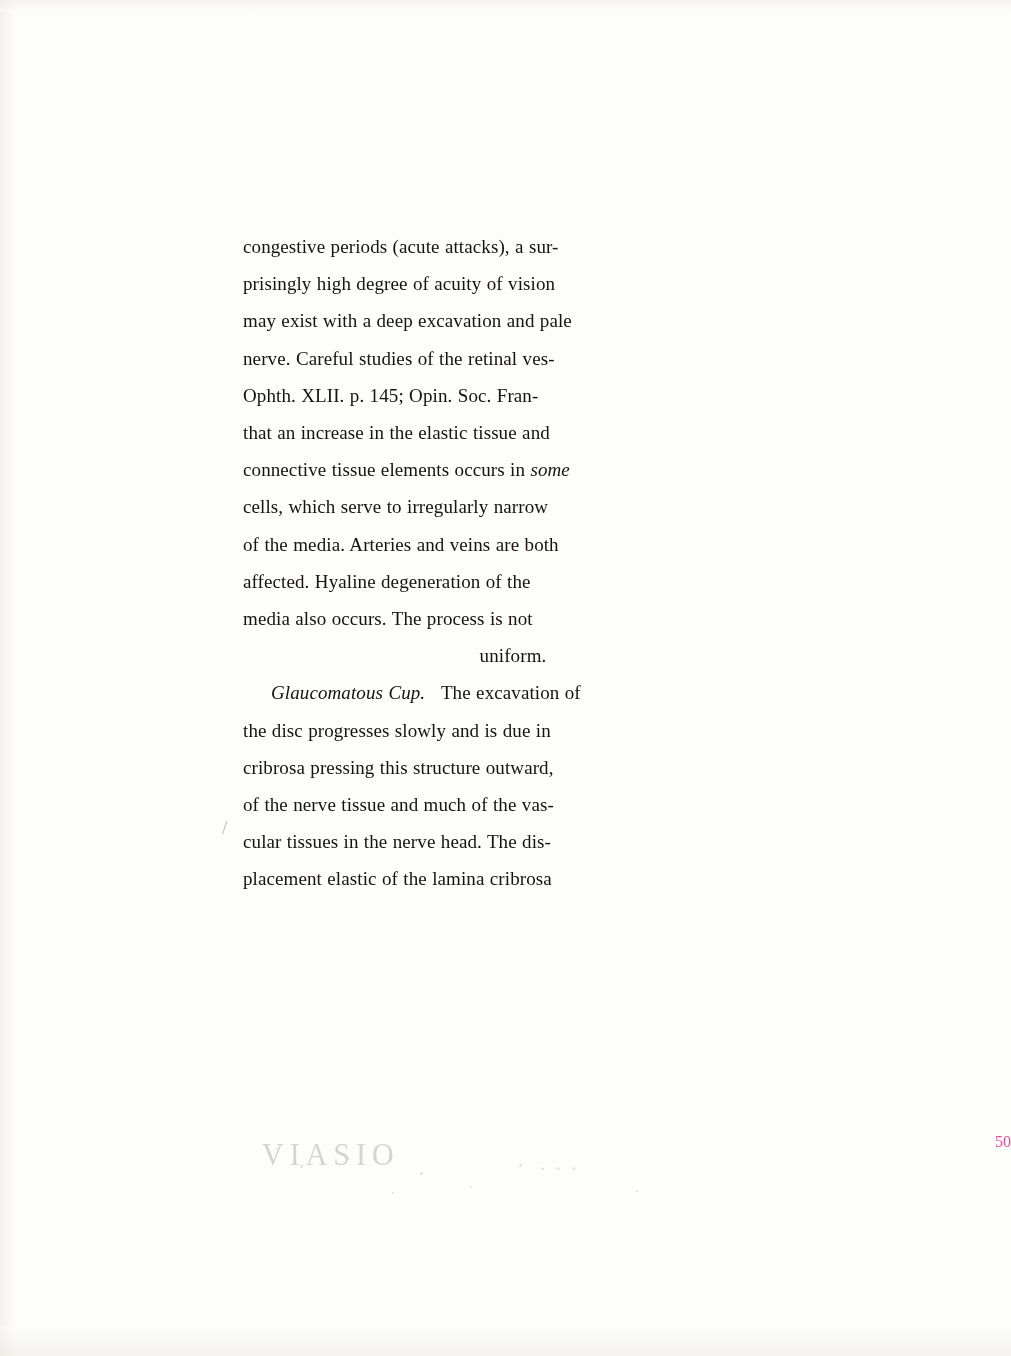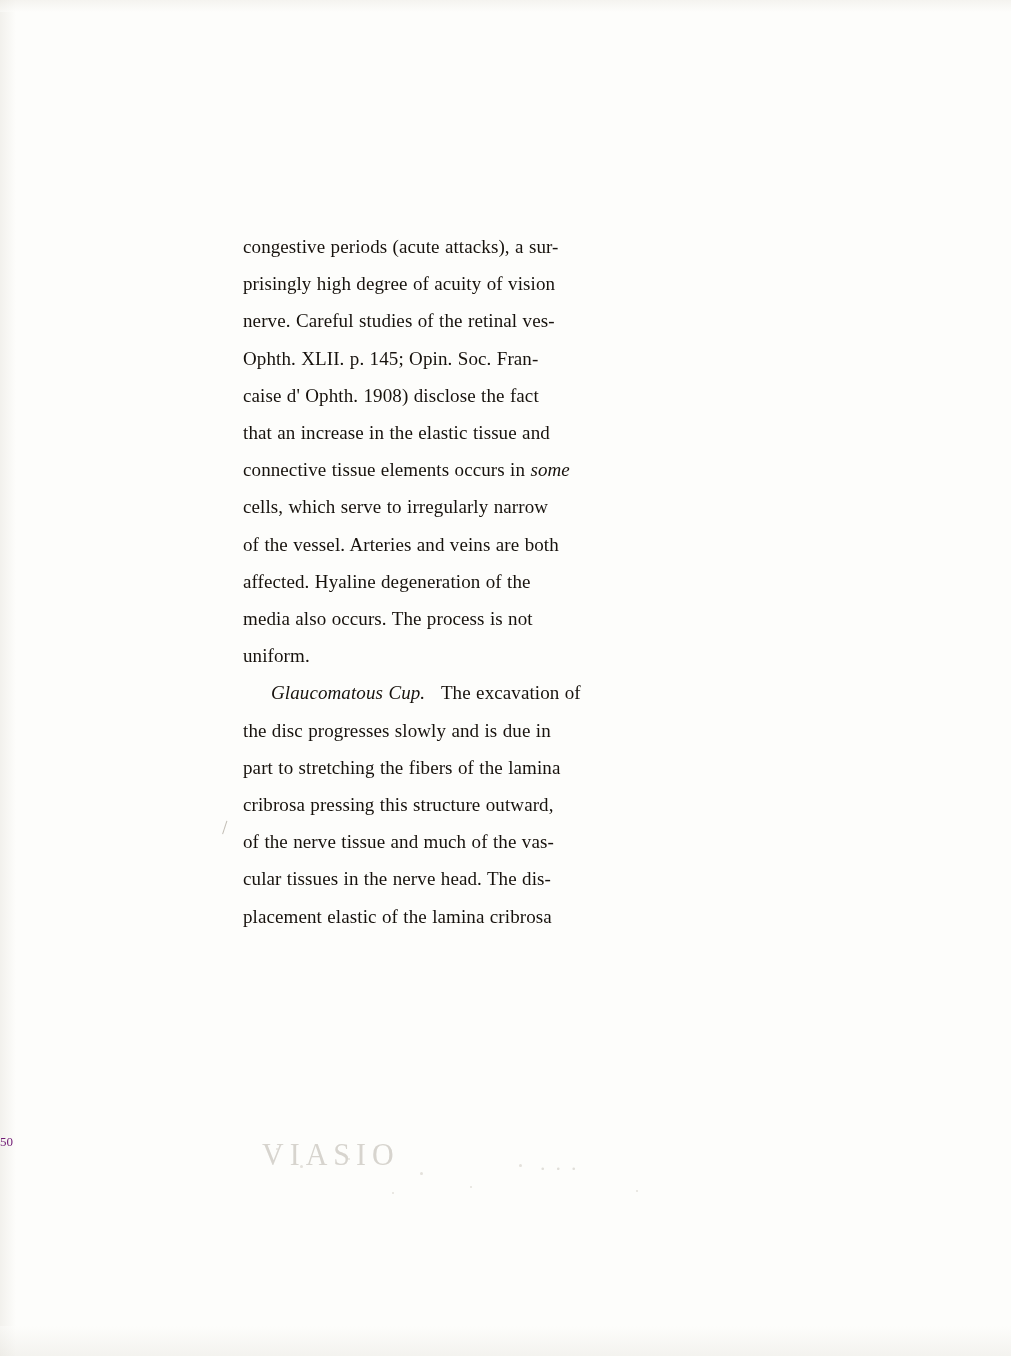--- a/index.html
+++ b/index.html
@@ -66,24 +66,24 @@
     display: block;
   }
 
   .it { font-style: italic; }
 
   .folio {
     position: absolute;
     left: 0;
     top: 1133px;
     width: 1011px;
-    text-align: left;
-    font-size: 13px;
+    text-align: right;
+    font-size: 16px;
     line-height: 18px;
-    color: #701a75;
+    color: #ec4899;
     font-family: "Liberation Serif", serif;
   }
 
   
   .ghost {
     position: absolute;
     left: 262px;
     top: 1138px;
     width: 240px;
     height: 58px;
@@ -139,36 +139,35 @@
 <div class="page-edge-top"></div>
 <div class="page-edge-bottom"></div>
 
 <div class="tick-mark"></div>
 
 <div class="text-block">
 
   <p class="para">
     <span class="line">congestive periods (acute attacks), a sur-</span>
     <span class="line">prisingly high degree of acuity of vision</span>
+    <span class="line">may exist with a deep excavation and pale</span>
     <span class="line">nerve.   Careful studies of the retinal ves-</span>
     <span class="line">Ophth. XLII. p. 145; Opin. Soc. Fran-</span>
-    <span class="line">caise d' Ophth. 1908) disclose the fact</span>
     <span class="line">that an increase in the elastic tissue and</span>
     <span class="line">connective tissue elements occurs in <span class="it">some</span></span>
     <span class="line">cells, which serve to irregularly narrow</span>
-    <span class="line">of the vessel.   Arteries and veins are both</span>
+    <span class="line">of the media.   Arteries and veins are both</span>
     <span class="line">affected.   Hyaline degeneration of the</span>
     <span class="line">media also occurs.   The process is not</span>
-    <span class="line" style="text-align:left">uniform.</span>
+    <span class="line" style="text-align:center">uniform.</span>
   </p>
 
   <p class="para">
     <span class="line" style="text-indent:28px"><span class="it">Glaucomatous Cup.</span>&nbsp;&nbsp; The excavation of</span>
     <span class="line">the disc progresses slowly and is due in</span>
-    <span class="line">part to stretching the fibers of the lamina</span>
     <span class="line">cribrosa pressing this structure outward,</span>
     <span class="line">of the nerve tissue and much of the vas-</span>
     <span class="line">cular tissues in the nerve head.   The dis-</span>
     <span class="line">placement elastic of the lamina cribrosa</span>
   </p>
 
 </div>
 
 <div class="ghost">VIASIO</div>
 <div class="ghost2">...</div>

